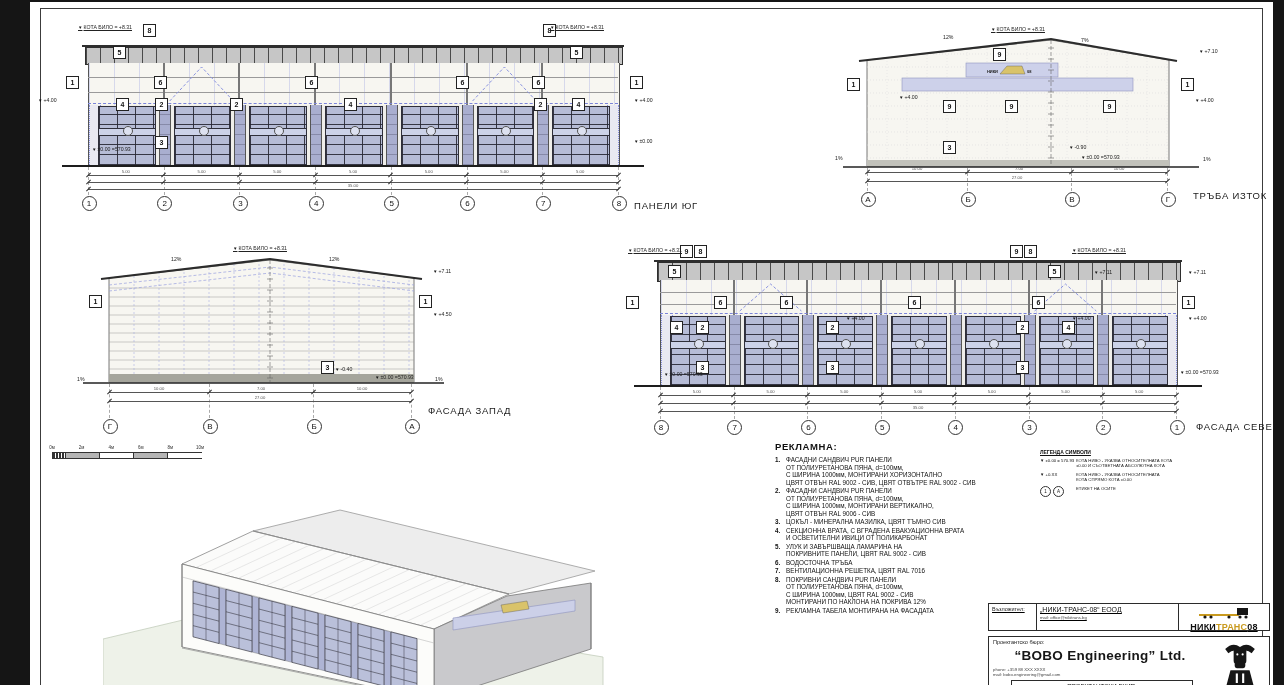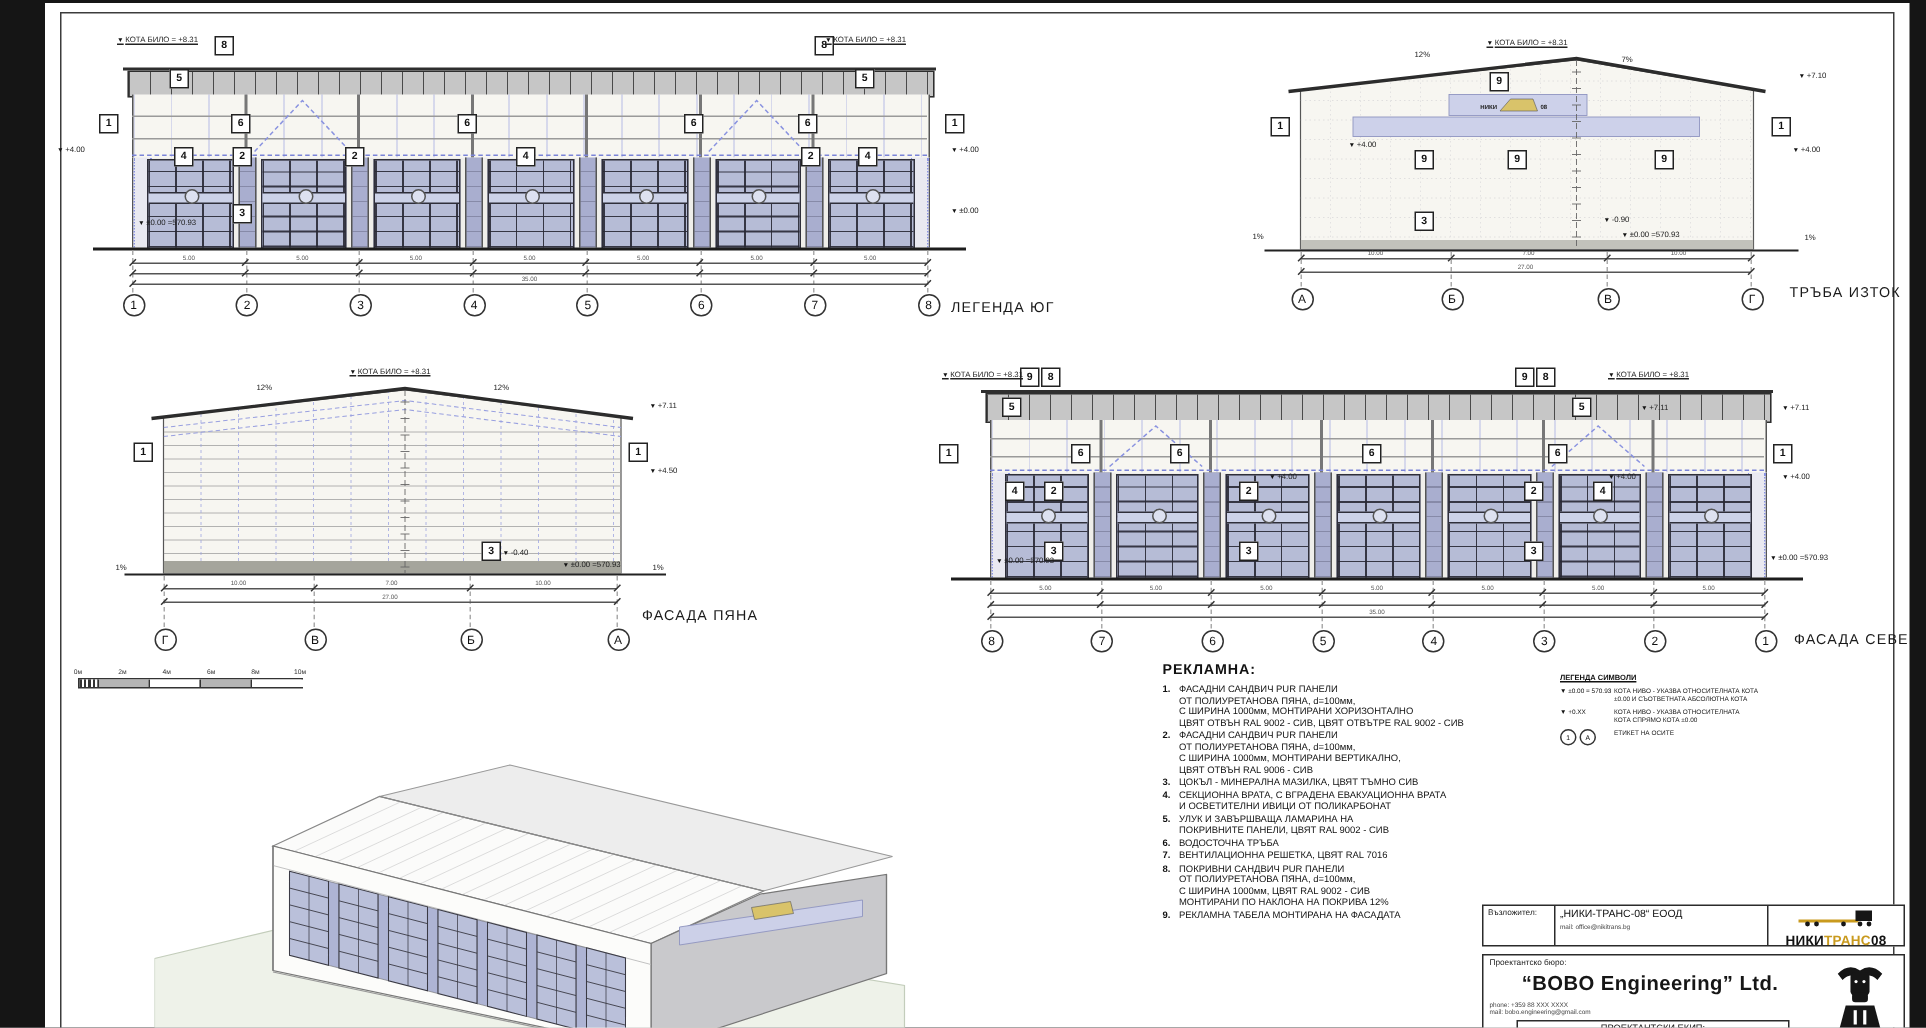--- a/index.html
+++ b/index.html
@@ -55,21 +55,21 @@
   .symleg{position:absolute;left:1010px;top:447px;width:180px;}
   .symtitle{font-size:5px;font-weight:bold;text-decoration:underline;color:#111;margin-bottom:3px;}
   .symrow{display:flex;margin-bottom:3px;align-items:flex-start;}
   .symcell{width:36px;flex:none;font-size:4.3px;color:#111;}
   .symtext{font-size:4.3px;line-height:5.4px;color:#222;white-space:pre-line;}
   .symcircle{display:inline-block;width:9px;height:9px;border:1px solid #333;border-radius:50%;
     font-size:4.5px;line-height:9px;text-align:center;margin-right:2px;color:#111;}
   
   .titleblock{position:absolute;left:958px;top:598px;width:282px;height:95px;}
   .tbbox{position:relative;border:1.5px solid #2b2b2b;background:#fff;box-sizing:border-box;}
-  .tb-row1{height:28px;display:flex;margin-top:3px;}
+  .tb-row1{height:28px;display:flex;margin-top:3px;text-decoration:underline;}
   .tb-cell{border-right:1px solid #2b2b2b;padding:2px 3px;box-sizing:border-box;}
   .tb-label{width:48px;font-size:5.5px;color:#222;}
   .tb-val{flex:1;}
   .tb-client{font-size:7px;color:#111;}
   .tb-mail{font-size:4.3px;color:#444;margin-top:2px;}
   .tb-logo{width:90px;border-right:none;text-align:center;padding-top:1px;}
   .tb-logotext{font-size:9px;font-weight:bold;letter-spacing:.2px;line-height:9px;}
   .lg1,.lg3{color:#111;} .lg2{color:#c99a1e;}
   .tb-row2{margin-top:5px;min-height:55px;display:flex;}
   .tb-left{flex:1;padding:2px 4px;position:relative;}
@@ -202,21 +202,21 @@
         <div class="abs callout" style="left: 97px; top: 80px;">2</div>
         <div class="abs callout" style="left: 172px; top: 80px;">2</div>
         <div class="abs callout" style="left: 476px; top: 80px;">2</div>
         <div class="abs callout" style="left: 97px; top: 118px;">3</div>
         <div class="abs note kota" style="left: 20px; top: 6px;"><span class="flagmark">▼</span><span>КОТА БИЛО = +8.31</span></div>
         <div class="abs note kota" style="left: 492px; top: 6px;"><span class="flagmark">▼</span><span>КОТА БИЛО = +8.31</span></div>
         <div class="abs note" style="left: -20px; top: 79px;"><span class="flagmark">▼</span><span>+4.00</span></div>
         <div class="abs note" style="left: 576px; top: 79px;"><span class="flagmark">▼</span><span>+4.00</span></div>
         <div class="abs note" style="left: 576px; top: 120px;"><span class="flagmark">▼</span><span>±0.00</span></div>
         <div class="abs note" style="left: 34px; top: 128px;"><span class="flagmark">▼</span><span>±0.00 =570.93</span></div>
-        <div class="abs faclabel" style="left: 576px; top: 182px;">ЛЕГЕНДА ЮГ</div>
+        <div class="abs faclabel" style="left: 576px; top: 182px;">ПАНЕЛИ ЮГ</div>
       </div>
       <div class="abs" style="left: 813px; top: 22px; width: 430px; height: 200px;">
         <svg width="430" height="200" viewBox="0 0 430 200" style="position:absolute;left:0;top:0">
           <defs>
             <clipPath id="clip-east">
               <polygon points="24,36 208,16 326,36 326,142 24,142"></polygon>
             </clipPath>
           </defs>
           <polygon points="24,36 208,16 326,36 326,142 24,142" fill="#f7f6f1" stroke="#555" stroke-width="0.8"></polygon>
           <g clip-path="url(#clip-east)">
@@ -380,21 +380,21 @@
         <div class="abs callout" style="left: 238px; top: 118px;">3</div>
         <div class="abs note kota" style="left: 150px; top: 2px;"><span class="flagmark">▼</span><span>КОТА БИЛО = +8.31</span></div>
         <div class="abs note" style="left: 88px; top: 13px;"><span>12%</span></div>
         <div class="abs note" style="left: 246px; top: 13px;"><span>12%</span></div>
         <div class="abs note" style="left: 350px; top: 25px;"><span class="flagmark">▼</span><span>+7.11</span></div>
         <div class="abs note" style="left: 350px; top: 68px;"><span class="flagmark">▼</span><span>+4.50</span></div>
         <div class="abs note" style="left: 252px; top: 123px;"><span class="flagmark">▼</span><span>-0.40</span></div>
         <div class="abs note" style="left: 292px; top: 131px;"><span class="flagmark">▼</span><span>±0.00 =570.93</span></div>
         <div class="abs note" style="left: -6px; top: 133px;"><span>1%</span></div>
         <div class="abs note" style="left: 352px; top: 133px;"><span>1%</span></div>
-        <div class="abs faclabel" style="left: 345px; top: 162px;">ФАСАДА ПЯНА</div>
+        <div class="abs faclabel" style="left: 345px; top: 162px;">ФАСАДА ЗАПАД</div>
       </div>
       <div class="abs" style="left: 594px; top: 241px; width: 660px; height: 205px;">
         <div class="abs capline" style="left: 30px; top: 17px; width: 528px; height: 2px;"></div>
         <div class="abs roofband" style="left: 33px; top: 19px; width: 522px; height: 18px;"></div>
         <div class="abs upperwall" style="left: 36px; top: 37px; width: 516px; height: 35px;"></div>
         <div class="abs hline" style="left: 36px; top: 48.9px; width: 516px; height: 1px;"></div>
         <div class="abs hline" style="left: 36px; top: 60.8px; width: 516px; height: 1px;"></div>
         <div class="abs doorzone" style="left: 36px; top: 72px; width: 516px; height: 70px;"></div>
         <div class="abs cornerstrip" style="left: 37px; top: 72px; width: 10px; height: 70px;"></div>
         <div class="abs cornerstrip" style="left: 541px; top: 72px; width: 10px; height: 70px;"></div>

